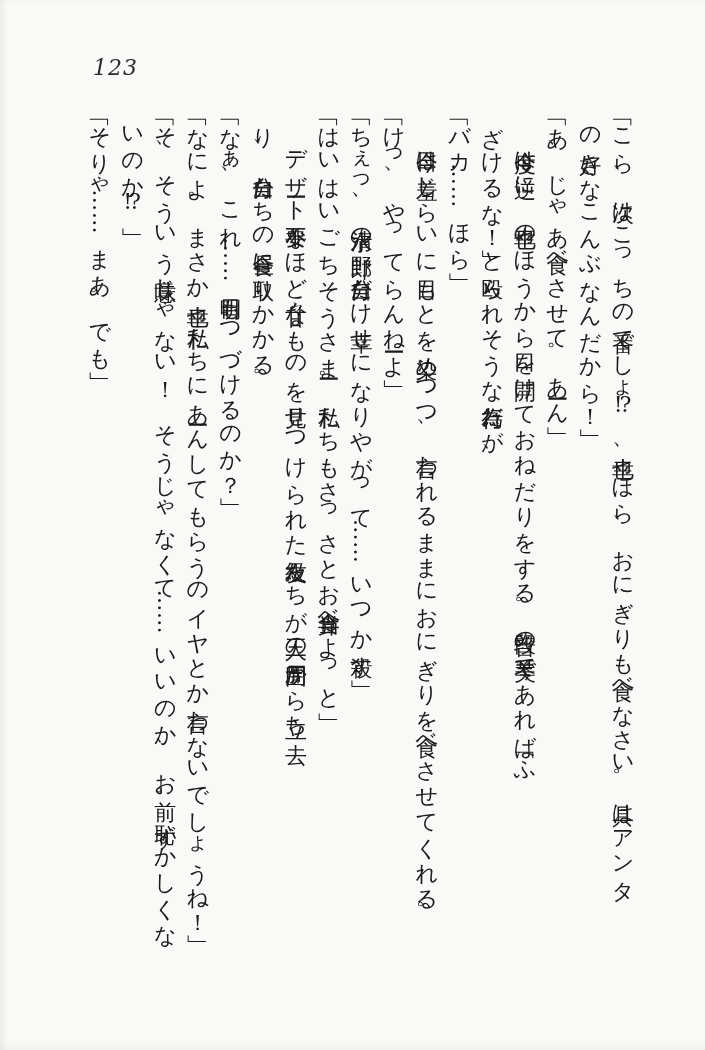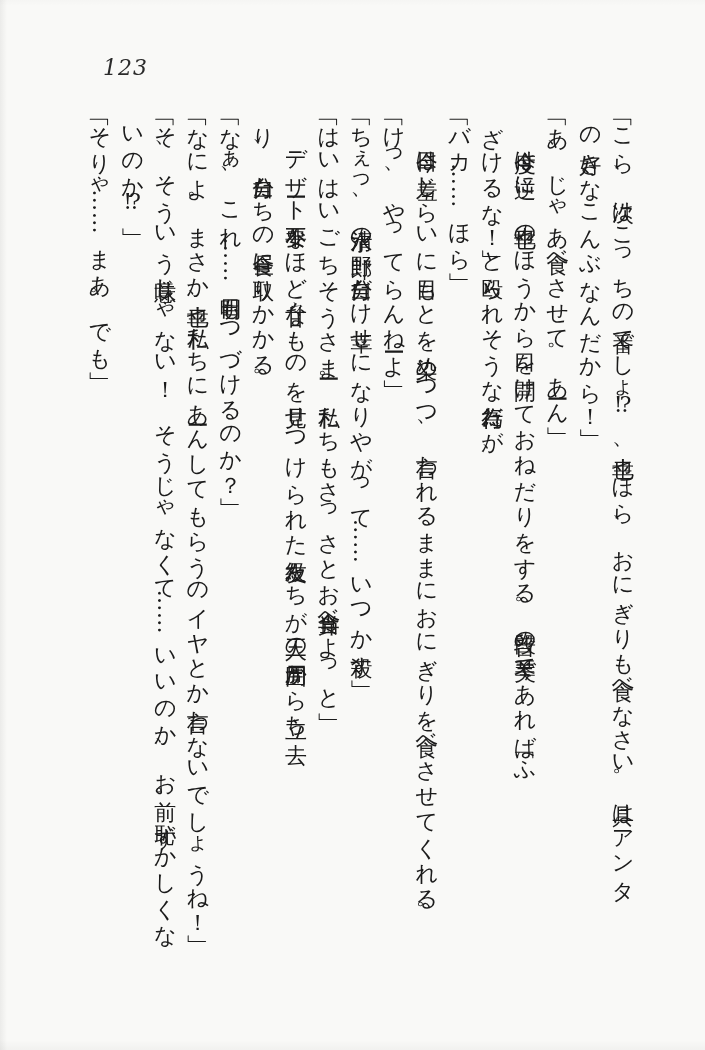--- a/index.html
+++ b/index.html
@@ -24,21 +24,20 @@
       linear-gradient(180deg, rgba(0,0,0,0.015) 0px, rgba(0,0,0,0.0) 6px);
   }
   .page-number {
     position: absolute;
     left: 93px;
     top: 55px;
     font-size: 22px;
     font-style: italic;
     letter-spacing: 1px;
     color: #2b2b2b;
-    margin-left: 10px;
   }
   .text-block {
     position: absolute;
     top: 112px;
     right: 66px;
     width: 560px;
     height: 930px;
     writing-mode: vertical-rl;
     -webkit-writing-mode: vertical-rl;
     text-orientation: mixed;

